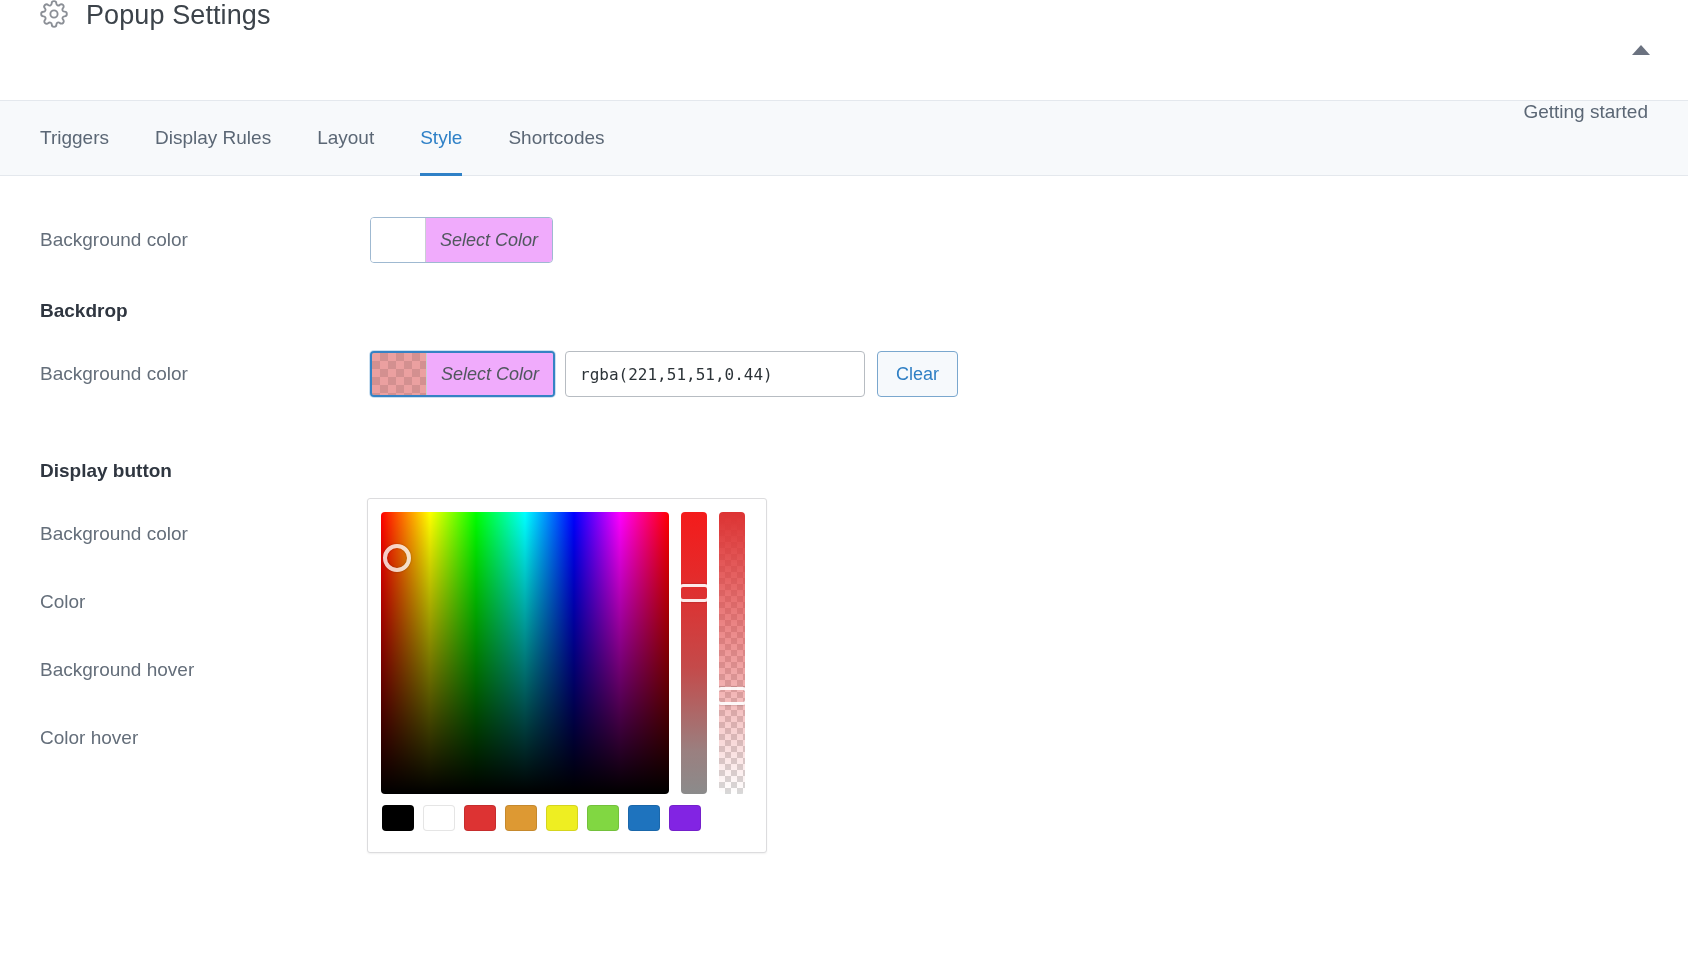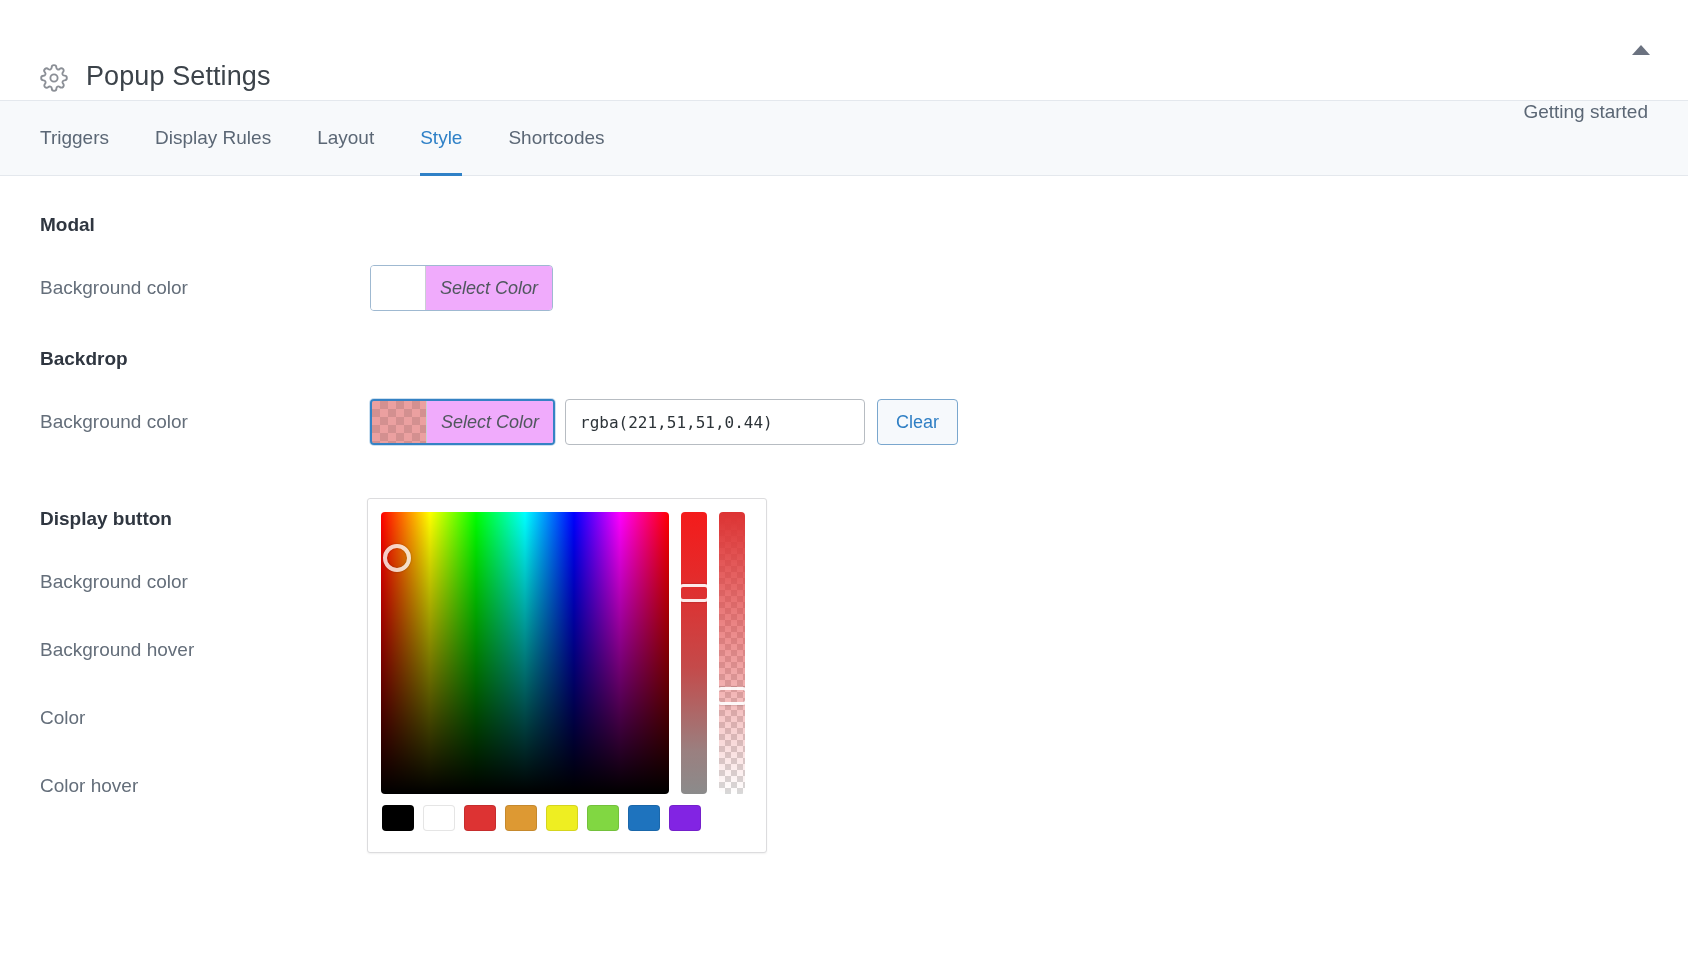--- a/index.html
+++ b/index.html
@@ -6,22 +6,22 @@
   html, body {
     width: 1688px; height: 963px;
     background: #ffffff;
     font-family: "Liberation Sans", sans-serif;
     overflow: hidden;
   }
 
   
   .header {
     height: 100px;
-    display: flex; align-items: flex-end;
-    padding: 8px 40px;
+    display: flex; align-items: flex-start;
+    padding: 0 40px;
     background: #ffffff;
     position: relative;
   }
   .gear-icon { width: 28px; height: 28px; flex: 0 0 auto; color: #8b8f96; }
   .page-title {
     font-size: 27px; color: #3c434a; font-weight: 400;
     margin-left: 18px; letter-spacing: .1px;
   }
   .collapse-arrow {
     position: absolute; right: 38px; top: 50%; transform: translateY(-50%);
@@ -249,21 +249,20 @@
       <span>Shortcodes</span>
     </div>
   </div>
   <div class="tabbar-right">
     <div class="getting-started">Getting started</div>
   </div>
 </div>
 
 <div class="content">
 
-  <div class="section-title">Modal</div>
 
 
   <div class="field-row" style="margin-bottom:34px;">
     <div class="field-label">Background color</div>
     <div class="field-control">
       <div class="color-button">
         <div class="swatch-chip"></div>
         <div class="color-button-label">Select Color</div>
       </div>
     </div>
@@ -283,25 +282,25 @@
     </div>
   </div>
 
   <div class="section-title" style="margin-top:60px;">Display button</div>
 
   <div class="field-row" style="margin-bottom:16px;">
     <div class="field-label">Background color</div>
     <div class="field-control"></div>
   </div>
   <div class="field-row" style="margin-bottom:16px;">
+    <div class="field-label">Color</div>
+    <div class="field-control"></div>
+  </div>
+  <div class="field-row" style="margin-bottom:16px;">
     <div class="field-label">Background hover</div>
-    <div class="field-control"></div>
-  </div>
-  <div class="field-row" style="margin-bottom:16px;">
-    <div class="field-label">Color</div>
     <div class="field-control"></div>
   </div>
   <div class="field-row">
     <div class="field-label">Color hover</div>
     <div class="field-control"></div>
   </div>
 
   <div class="picker" style="top:322px;">
     <div class="picker-main">
       <div class="sv-square">

